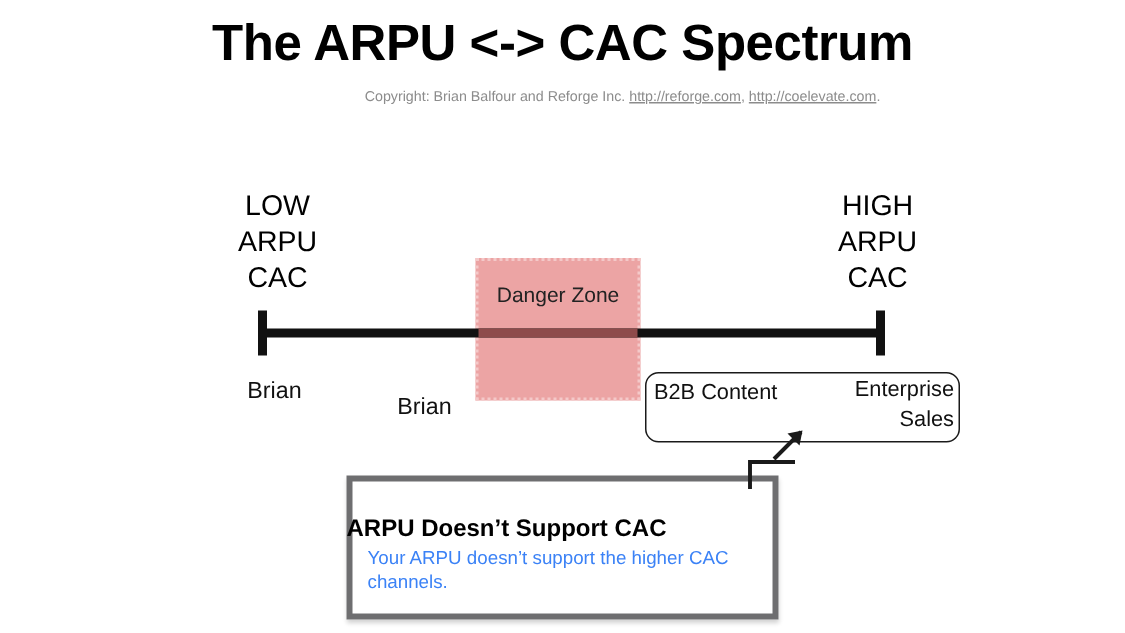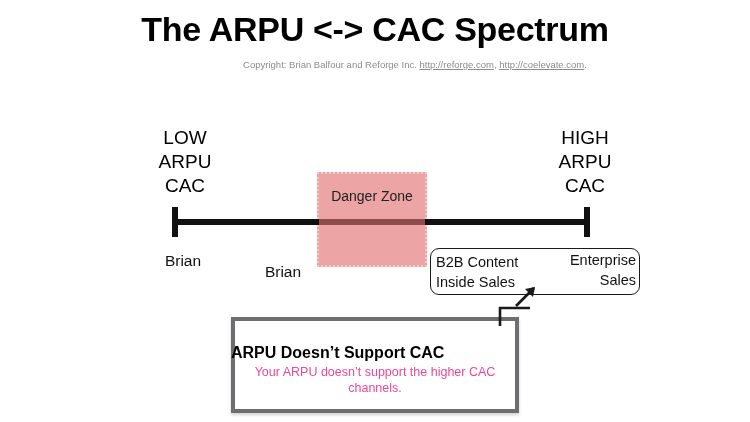--- a/index.html
+++ b/index.html
@@ -180,23 +180,22 @@
     font-weight: bold;
     color: #000000;
     line-height: 22px;
     white-space: nowrap;
   }
   .callout-body {
     position: absolute;
     left: 245px;
     top: 364px;
     width: 260px;
-    text-align: center;
     font-size: 12.5px;
-    color: #ec4899;
+    color: #3b82f6;
     line-height: 16px;
   }
   .callout-arrow {
     position: absolute;
     left: 496px;
     top: 286px;
     width: 48px;
     height: 40px;
     overflow: visible;
   }
@@ -233,21 +232,20 @@
 
   <div class="chan viral">
     <div>Brian</div>
   </div>
 
   <div class="chan paid">Brian</div>
 
   <div class="right-box"></div>
   <div class="right-box-left">
     <div>B2B Content</div>
-    <div>Inside Sales</div>
   </div>
   <div class="right-box-right">
     <div>Enterprise</div>
     <div>Sales</div>
   </div>
 
   <div class="callout"></div>
   <div class="callout-title">ARPU Doesn’t Support CAC</div>
   <div class="callout-body">Your ARPU doesn’t support the higher CAC channels.</div>
 

